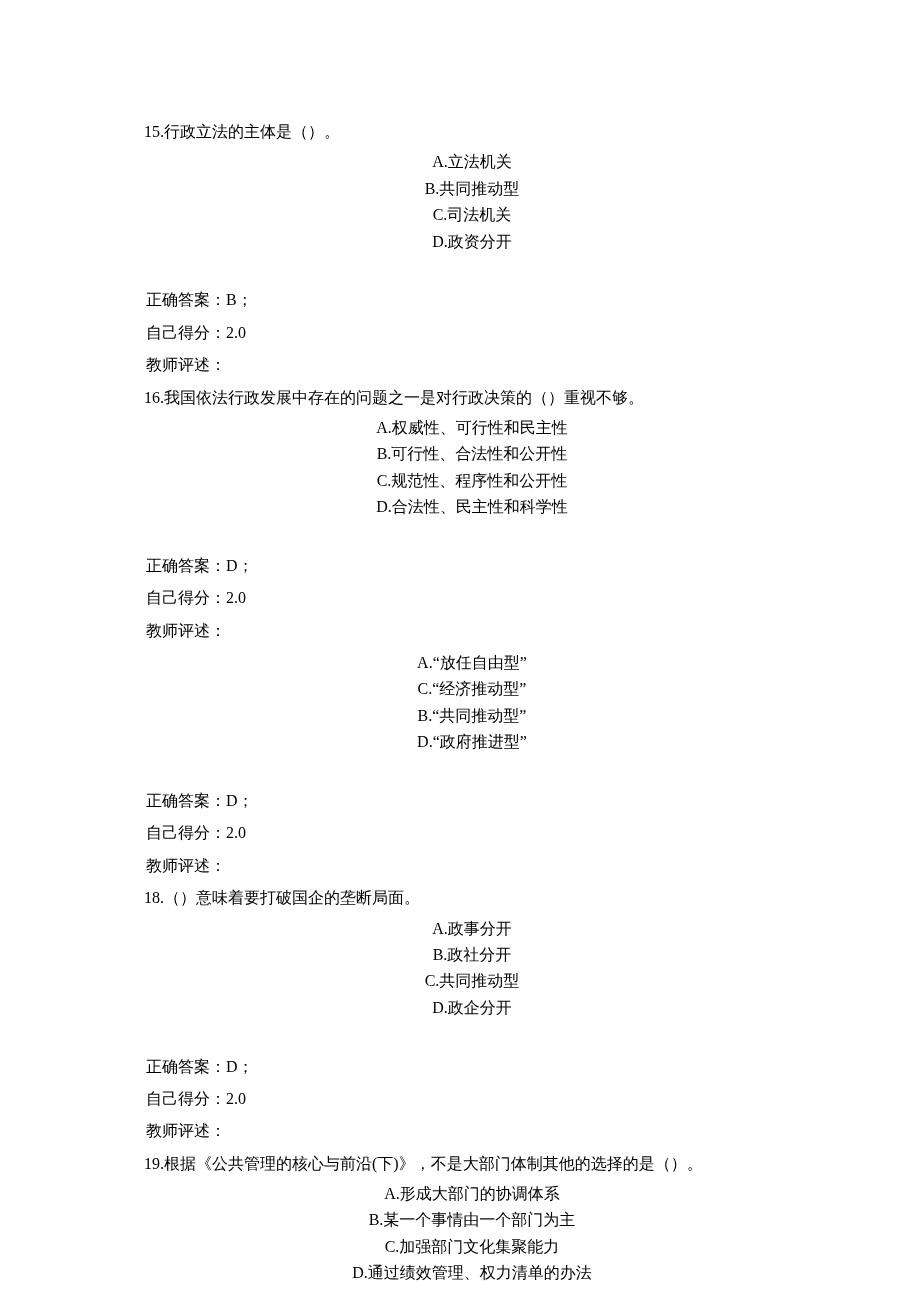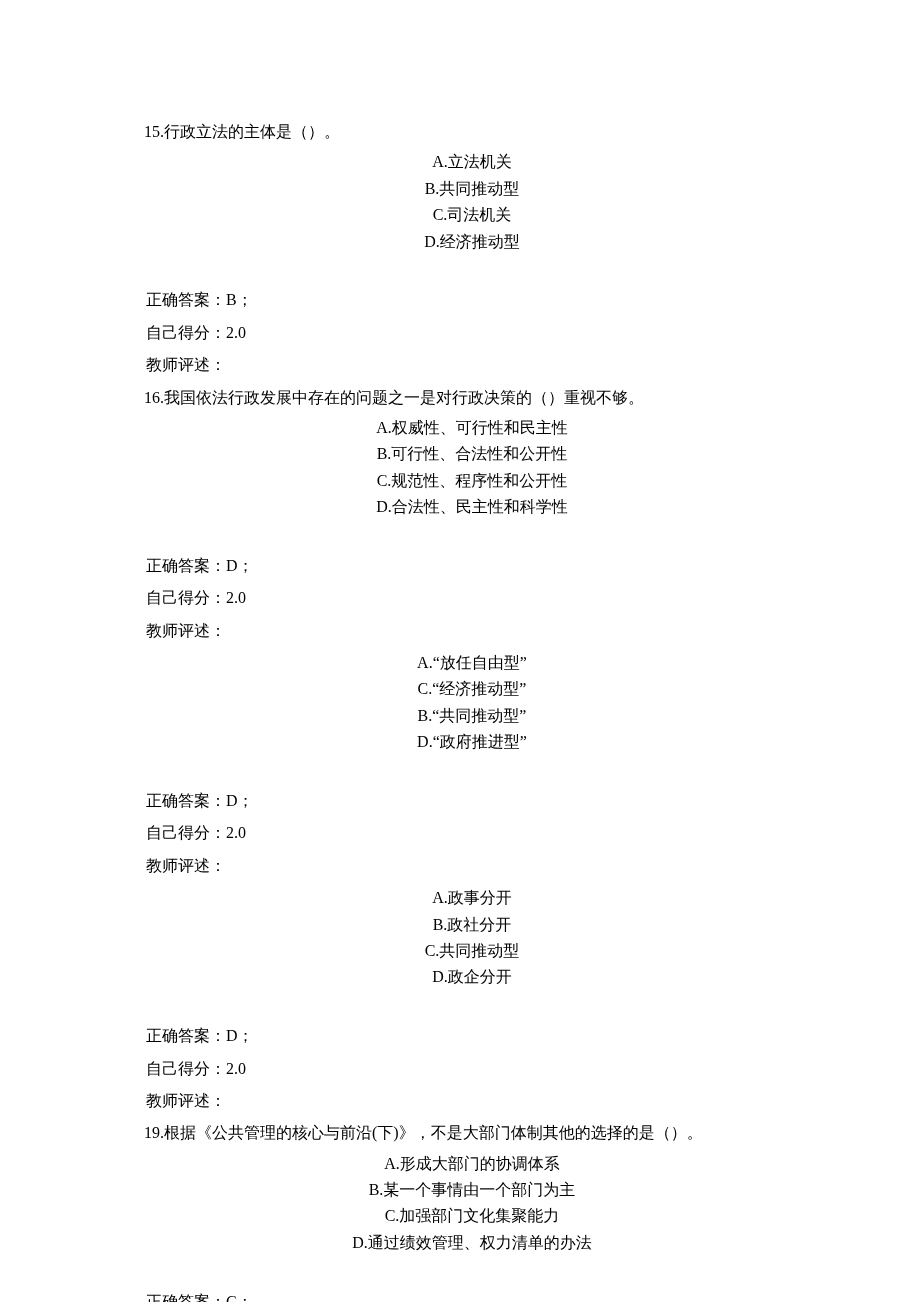--- a/index.html
+++ b/index.html
@@ -34,21 +34,21 @@
 </style>
 </head>
 <body>
 
 <div class="page">
 
   <p class="question-text"><span>15.</span><span>行政立法的主体是（）。</span></p>
   <p class="option">A.立法机关</p>
   <p class="option">B.共同推动型</p>
   <p class="option">C.司法机关</p>
-  <p class="option">D.经济推动型</p>
+  <p class="option">D.政资分开</p>
   <div class="gap"></div>
   <p class="answer-block">正确答案：B；</p>
   <p class="answer-block">自己得分：2.0</p>
   <p class="answer-block">教师评述：</p>
 
   <p class="question-text"><span>16.</span><span>我国依法行政发展中存在的问题之一是对行政决策的（）重视不够。</span></p>
   <p class="option">A.权威性、可行性和民主性</p>
   <p class="option">B.可行性、合法性和公开性</p>
   <p class="option">C.规范性、程序性和公开性</p>
   <p class="option">D.合法性、民主性和科学性</p>
@@ -59,20 +59,21 @@
 
   <p class="option">A.“放任自由型”</p>
   <p class="option">C.“经济推动型”</p>
   <p class="option">B.“共同推动型”</p>
   <p class="option">D.“政府推进型”</p>
   <div class="gap"></div>
   <p class="answer-block">正确答案：D；</p>
   <p class="answer-block">自己得分：2.0</p>
   <p class="answer-block">教师评述：</p>
 
+  <p class="question-text"><span>18.</span><span>（）意味着要打破国企的垄断局面。</span></p>
   <p class="option">A.政事分开</p>
   <p class="option">B.政社分开</p>
   <p class="option">C.共同推动型</p>
   <p class="option">D.政企分开</p>
   <div class="gap"></div>
   <p class="answer-block">正确答案：D；</p>
   <p class="answer-block">自己得分：2.0</p>
   <p class="answer-block">教师评述：</p>
 
   <p class="question-text"><span>19.</span><span>根据《公共管理的核心与前沿(下)》，不是大部门体制其他的选择的是（）。</span></p>

